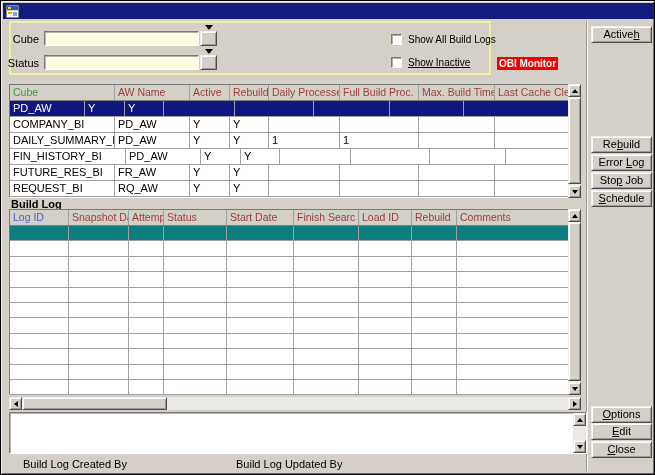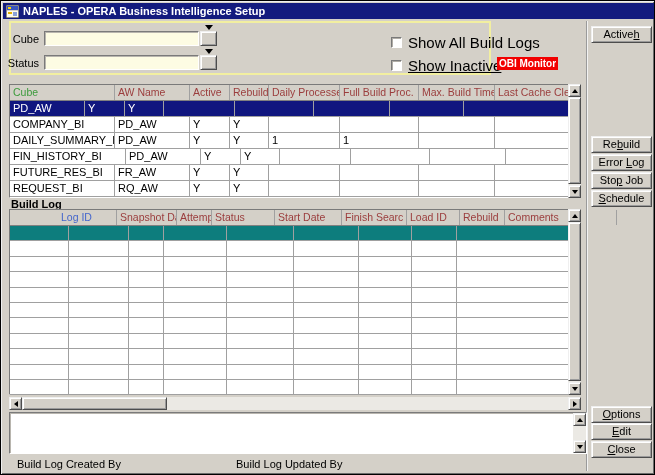--- a/index.html
+++ b/index.html
@@ -23,21 +23,21 @@
   .lovbtn{position:absolute;width:17px;height:15px;background:#d4d0c8;
     border:1px solid;border-color:#efefef #4d4d4d #4d4d4d #efefef;
     box-shadow:inset 1px 1px 0 #fff, inset -1px -1px 0 #9a9a9a;
     display:flex;flex-direction:column;align-items:center;justify-content:center;cursor:pointer;}
   .lovtri{width:0;height:0;border-left:4px solid transparent;border-right:4px solid transparent;border-top:5px solid #000;}
   .lovbar{width:8px;height:2px;background:#000;margin-top:1px;}
   
   .cbrow{position:absolute;display:flex;align-items:center;}
   .cbbox{width:11px;height:11px;background:#fff;border:1px solid;
     border-color:#7a7a7a #fff #fff #7a7a7a;box-shadow:inset 1px 1px 0 #b0ada6;}
-  .cblabel{font-size:15px;margin-left:6px;white-space:nowrap;}
+  .cblabel{font-size:10px;margin-left:6px;white-space:nowrap;}
   
   .obibtn{position:absolute;left:496px;top:56px;width:61px;height:13px;background:#f20000;
     color:#fff;font-size:10px;font-weight:bold;text-align:center;line-height:13px;cursor:pointer;}
   
   .btn{position:absolute;left:590px;width:61px;height:17px;background:#d4d0c8;
     border:1px solid;border-color:#efefef #4d4d4d #4d4d4d #efefef;
     box-shadow:inset 1px 1px 0 #fff, inset -1px -1px 0 #9a9a9a;
     font-size:11px;color:#000;text-align:center;line-height:15px;cursor:pointer;
     padding:0;white-space:nowrap;overflow:hidden;}
   
@@ -82,21 +82,20 @@
 
   <div class="titlebar">
     <svg class="appicon" viewBox="0 0 13 13">
       <rect x="0" y="0" width="13" height="13" fill="#d4d0c8" stroke="#404040" stroke-width="1"></rect>
       <rect x="1" y="1" width="11" height="4" fill="#3a55c0"></rect>
       <rect x="2" y="2" width="3" height="2" fill="#ffd700"></rect>
       <rect x="1" y="6" width="11" height="6" fill="#fffbe8"></rect>
       <rect x="2" y="7" width="4" height="2" fill="#e2b007"></rect>
       <rect x="7" y="7" width="4" height="4" fill="#8aa0d8"></rect>
     </svg>
-    <span class="ttl">NAPLES - OPERA Business Intelligence Setup</span>
   </div>
 
   <div class="filterbox"></div>
   <div class="flabel" style="left:2px;top:32px;">Cube</div>
   <div class="field" style="left:43px;top:30px;width:155px;"></div>
   <div class="lovbtn" style="left:199px;top:30px;">
     <span><span class="lovtri"></span><span class="lovbar"></span></span>
   </div>
   <div class="flabel" style="left:2px;top:56px;">Status</div>
   <div class="field" style="left:43px;top:54px;width:155px;"></div>
@@ -207,21 +206,21 @@
     <div class="sbthumb" style="left:0;top:13px;width:13px;height:87px;"></div>
     <div class="sbbtn" style="left:0;top:101px;">
         <span class="arr-down"></span>
       </div>
   </div>
 
   <div class="seclabel" style="left:10px;top:197px;">Build Log</div>
 
   <div class="gridwrap" style="left:8px;top:208px;width:561px;height:186px;">
     <div class="thead">
-      <div class="th blue" style="width:59px;margin-left:48px;">Log ID</div>
+      <div class="th blue" style="width:59px;">Log ID</div>
       <div class="th" style="width:60px;">Snapshot Date</div>
       <div class="th" style="width:35px;">Attempt</div>
       <div class="th" style="width:63px;">Status</div>
       <div class="th" style="width:67px;">Start Date</div>
       <div class="th" style="width:65px;">Finish Searc</div>
       <div class="th" style="width:53px;">Load ID</div>
       <div class="th" style="width:45px;">Rebuild</div>
       <div class="th" style="width:112px;">Comments</div>
     </div>
     <div style="overflow:hidden;height:169px;">
@@ -372,16 +371,16 @@
   <div class="memo"></div>
   <div class="sb" style="left:572px;top:412px;width:13px;height:40px;">
     <div class="sbbtn" style="left:0;top:0;">
         <span class="arr-up"></span>
       </div>
     <div class="sbbtn" style="left:0;top:27px;">
         <span class="arr-down"></span>
       </div>
   </div>
 
-  <div class="flabelfoot" style="left:16px;top:457px;">Build Log Created By</div>
+  <div class="flabelfoot" style="left:22px;top:457px;">Build Log Created By</div>
   <div class="flabelfoot" style="left:235px;top:457px;">Build Log Updated By</div>
 
 </div>
 
 </body></html>

